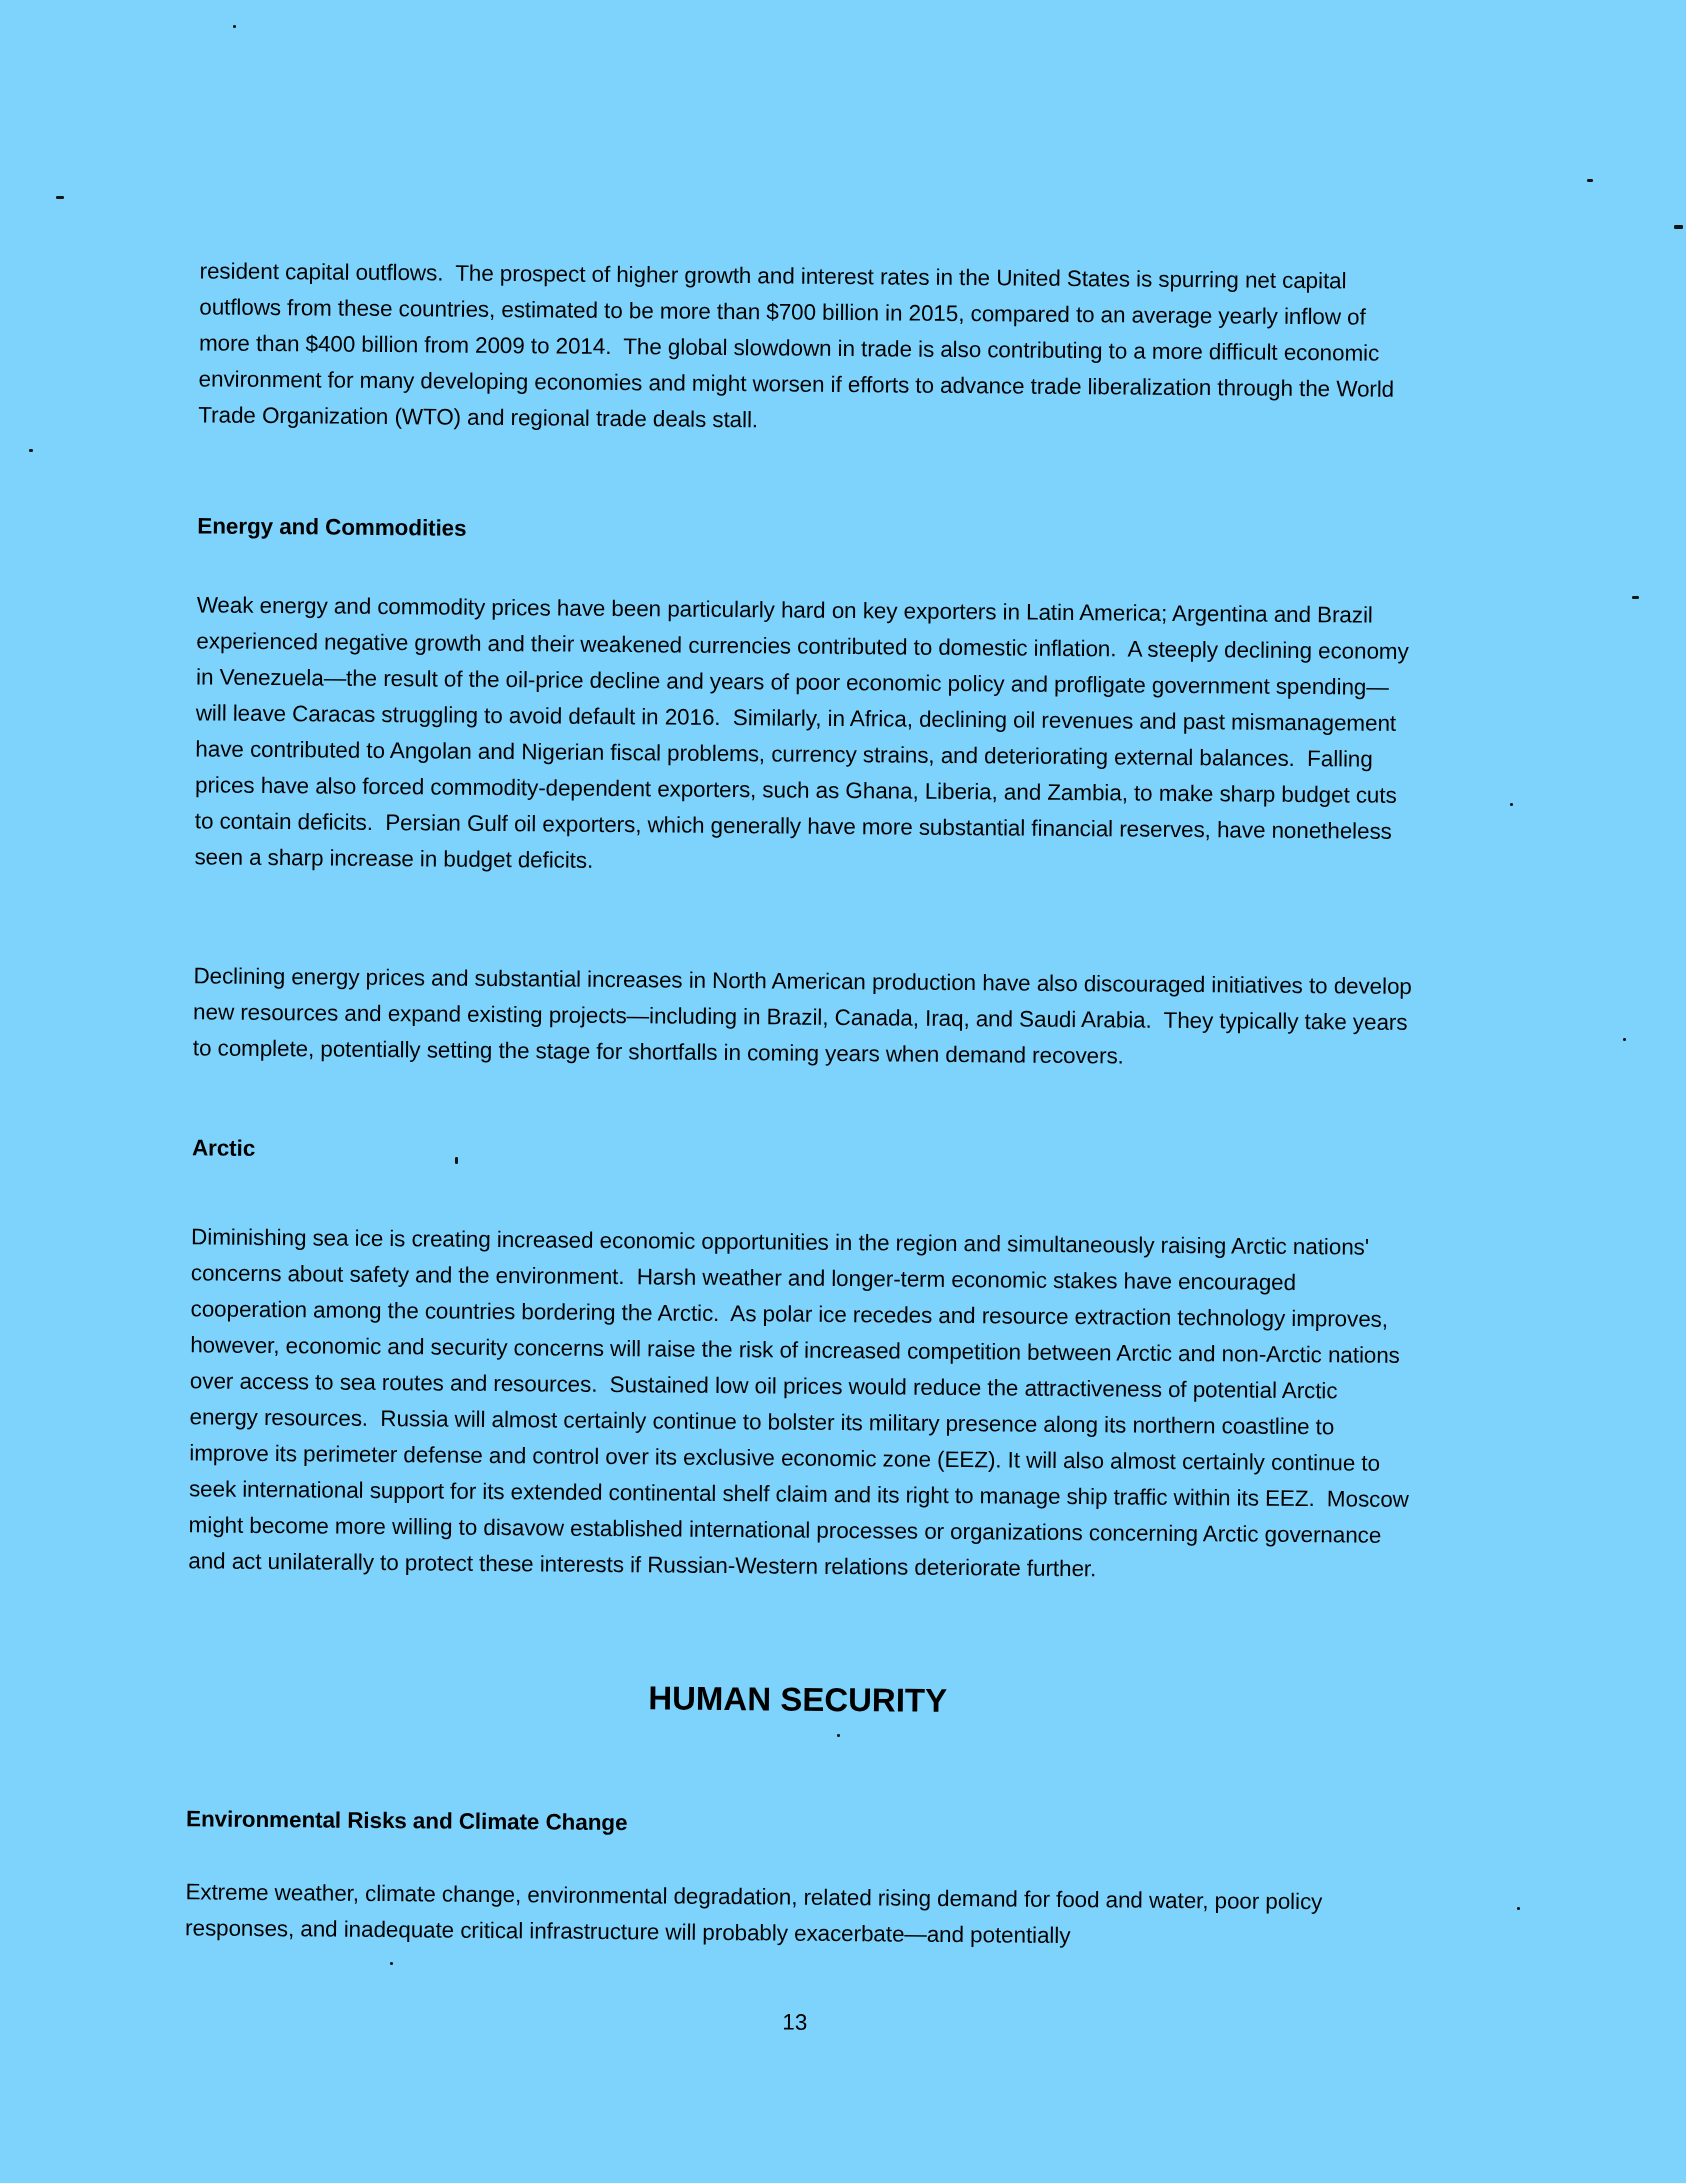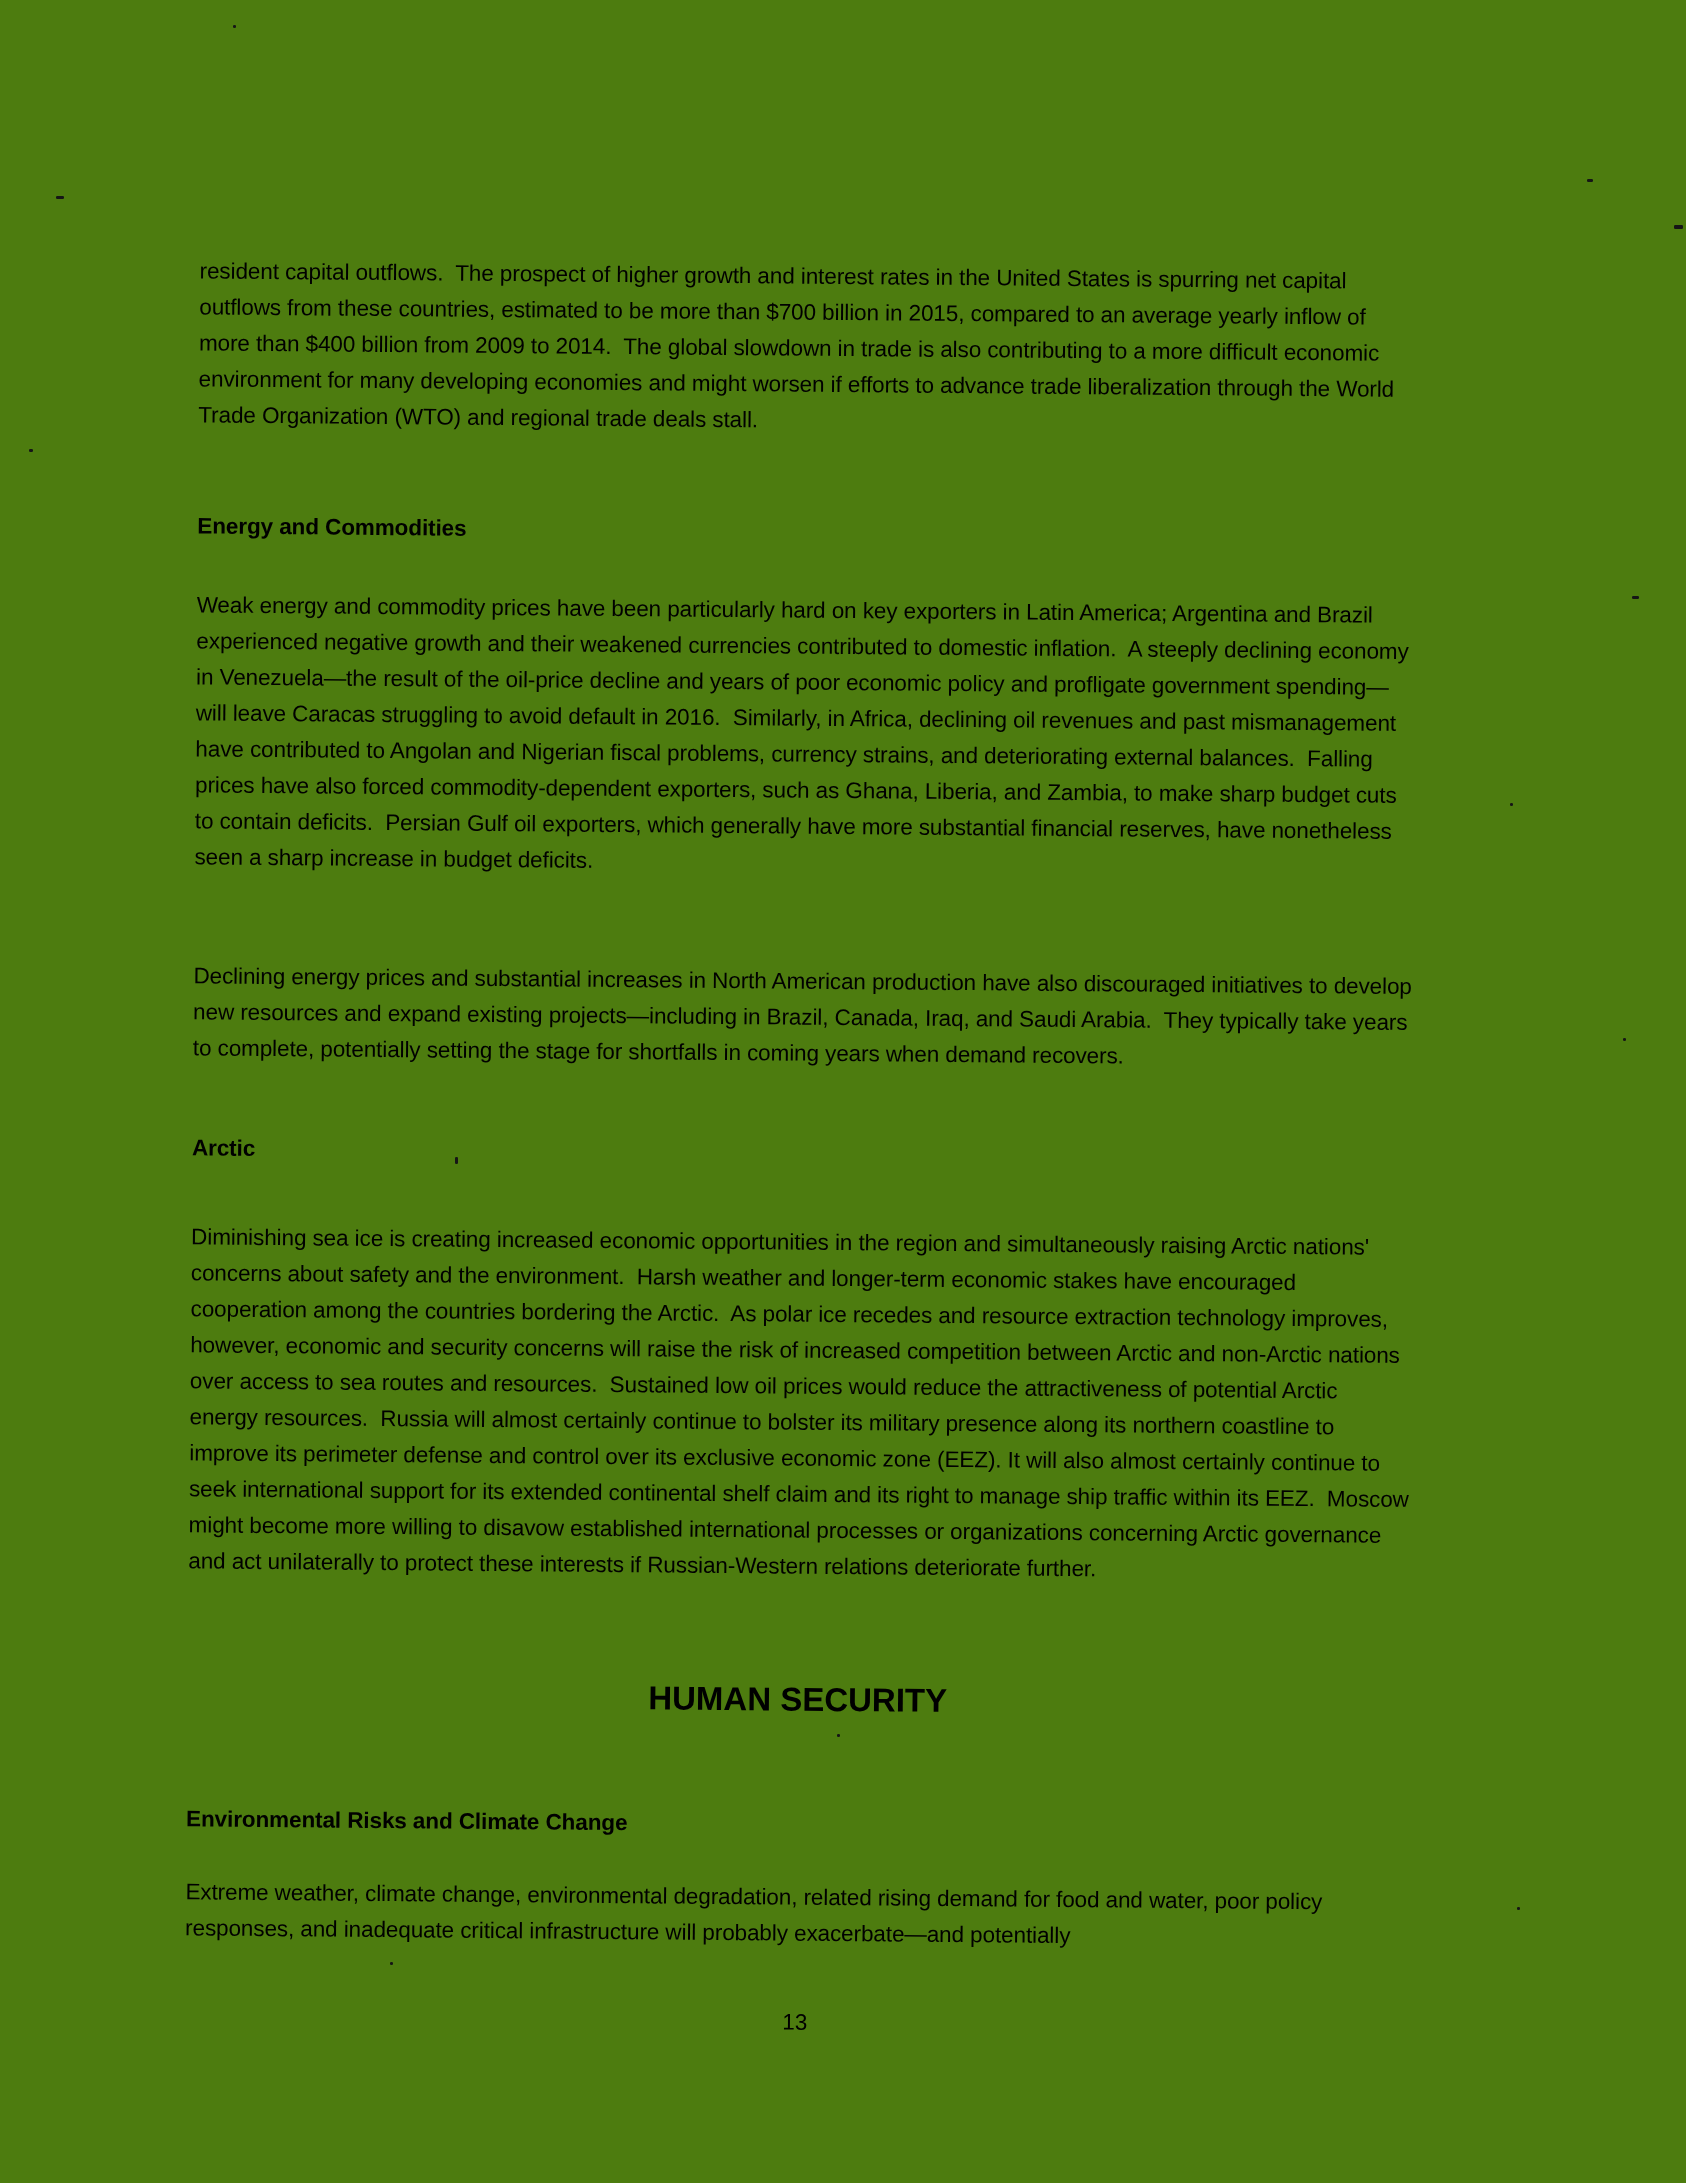--- a/index.html
+++ b/index.html
@@ -13,21 +13,21 @@
     position: relative;
     overflow: hidden;
     font-family: "Liberation Sans", "DejaVu Sans", sans-serif;
     color: #000000;
   }
   .sheet {
     position: absolute;
     left: 0; top: 0;
     width: 1686px;
     height: 2183px;
-    background: #4d7c0f;
+    background: #7dd3fc;
   }
   
   .skew {
     position: absolute;
     left: 0; top: 0;
     width: 1686px;
     height: 2183px;
     transform: rotate(0.5deg);
     transform-origin: 843px 0px;
   }

